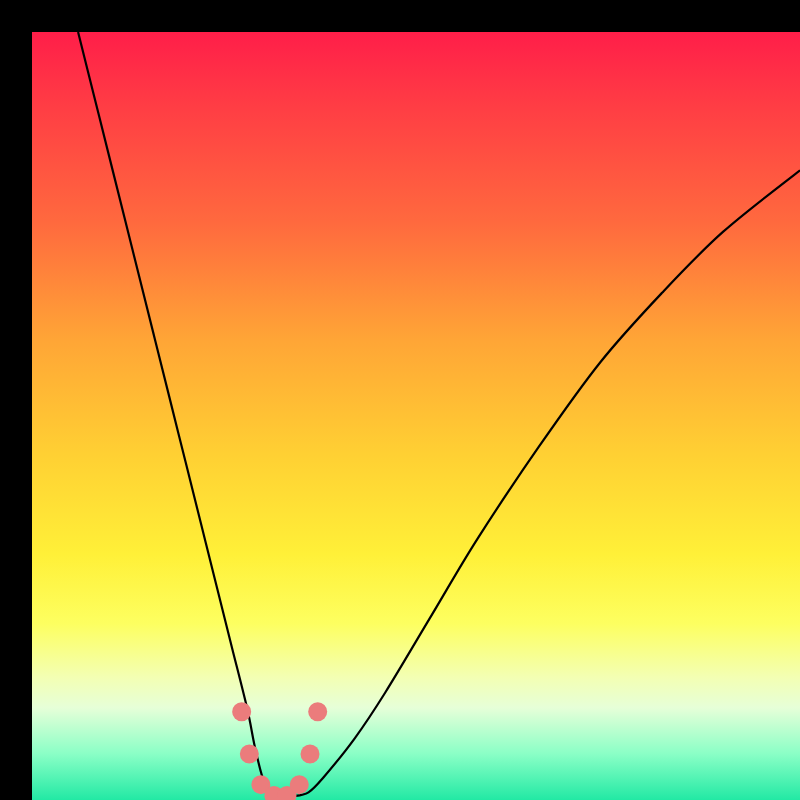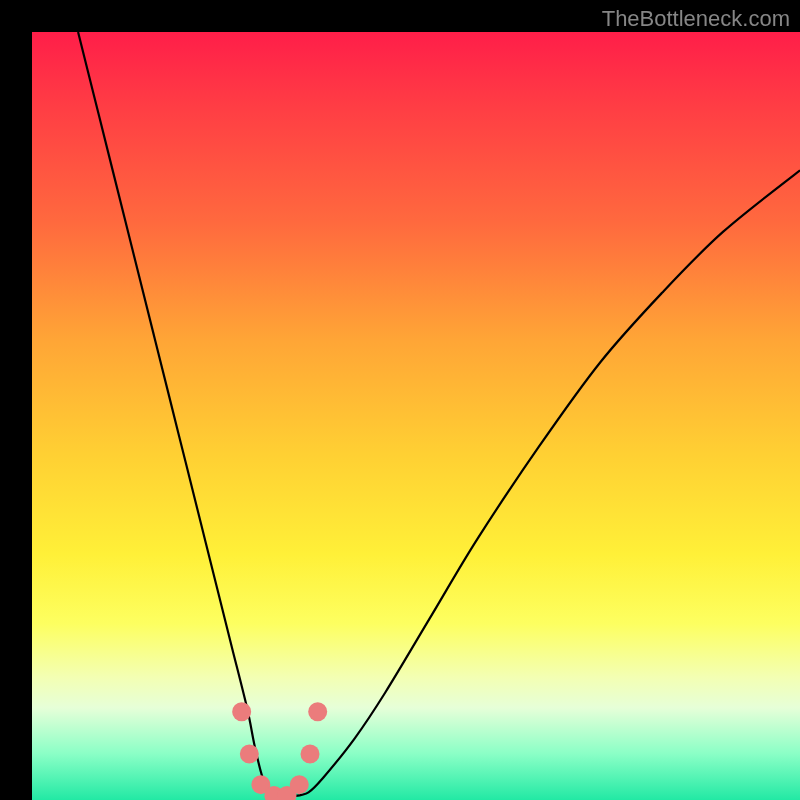--- a/index.html
+++ b/index.html
@@ -55,21 +55,20 @@
     top: 0;
     width: 768px;
     height: 768px;
   }
 </style>
 </head>
 <body>
 
 <div class="outer">
 
-  <div class="watermark">TheBottleneck.com</div>
 
   <div class="plot">
     <svg class="curve" viewBox="0 0 768 768" preserveAspectRatio="none">
       <path id="curve-path" fill="none" stroke="#000000" stroke-width="2.2" d="M 46.08 0 C 48.64 10.23999999999999, 56.31999999999999 40.95999999999994, 61.44 61.43999999999994 C 66.56 81.91999999999994, 71.68 102.39999999999999, 76.80000000000001 122.88 C 81.92000000000002 143.35999999999999, 87.03999999999999 163.83999999999995, 92.16 184.31999999999994 C 97.28 204.79999999999993, 102.4 225.27999999999997, 107.52000000000001 245.76 C 112.64000000000001 266.24, 117.75999999999999 286.72, 122.88 307.20000000000005 C 128 327.68000000000006, 133.12 348.15999999999997, 138.24 368.64 C 143.36 389.12, 148.48000000000002 409.59999999999997, 153.60000000000002 430.08 C 158.72000000000003 450.56, 163.84 471.03999999999996, 168.96 491.52 C 174.08 512, 179.2 532.48, 184.32 552.96 C 189.44 573.44, 194.56 593.92, 199.68 614.4 C 204.8 634.88, 211.20000000000002 659.2, 215.04000000000002 675.84 C 218.88000000000002 692.48, 220.15999999999997 702.72, 222.71999999999997 714.24 C 225.27999999999997 725.76, 227.83999999999997 737.28, 230.39999999999998 744.96 C 232.95999999999998 752.6400000000001, 235.51999999999998 757.1200000000001, 238.07999999999998 760.32 C 240.64 763.52, 241.92 763.52, 245.76 764.16 C 249.6 764.8, 256 764.8, 261.12 764.16 C 266.24 763.52, 271.36 763.52, 276.48 760.32 C 281.6 757.1200000000001, 284.16 753.9200000000001, 291.84000000000003 744.96 C 299.52000000000004 736, 312.32 720.64, 322.56 706.56 C 332.8 692.4799999999999, 340.48 680.96, 353.28000000000003 660.48 C 366.08000000000004 640, 384 609.2800000000001, 399.36 583.6800000000001 C 414.72 558.08, 427.5199999999999 535.04, 445.43999999999994 506.88 C 463.35999999999996 478.71999999999997, 486.4 444.15999999999997, 506.88 414.71999999999997 C 527.36 385.28, 547.8399999999999 355.84000000000003, 568.3199999999999 330.24 C 588.8 304.64, 609.28 282.88, 629.76 261.12 C 650.24 239.36, 668.1600000000001 220.16000000000005, 691.2 199.68000000000006 C 714.24 179.20000000000007, 755.2 148.48000000000002, 768 138.24"></path>
       <g id="markers">
           <circle cx="209.66400000000002" cy="679.68" r="9.5" fill="#eb7c7c" stroke="#e85f5f" stroke-width="0"></circle>
           <circle cx="217.34400000000002" cy="721.92" r="9.5" fill="#eb7c7c" stroke="#e85f5f" stroke-width="0"></circle>
           <circle cx="228.86399999999998" cy="752.64" r="9.5" fill="#eb7c7c" stroke="#e85f5f" stroke-width="0"></circle>
           <circle cx="241.92000000000002" cy="763.392" r="9.5" fill="#eb7c7c" stroke="#e85f5f" stroke-width="0"></circle>
           <circle cx="254.976" cy="763.392" r="9.5" fill="#eb7c7c" stroke="#e85f5f" stroke-width="0"></circle>

